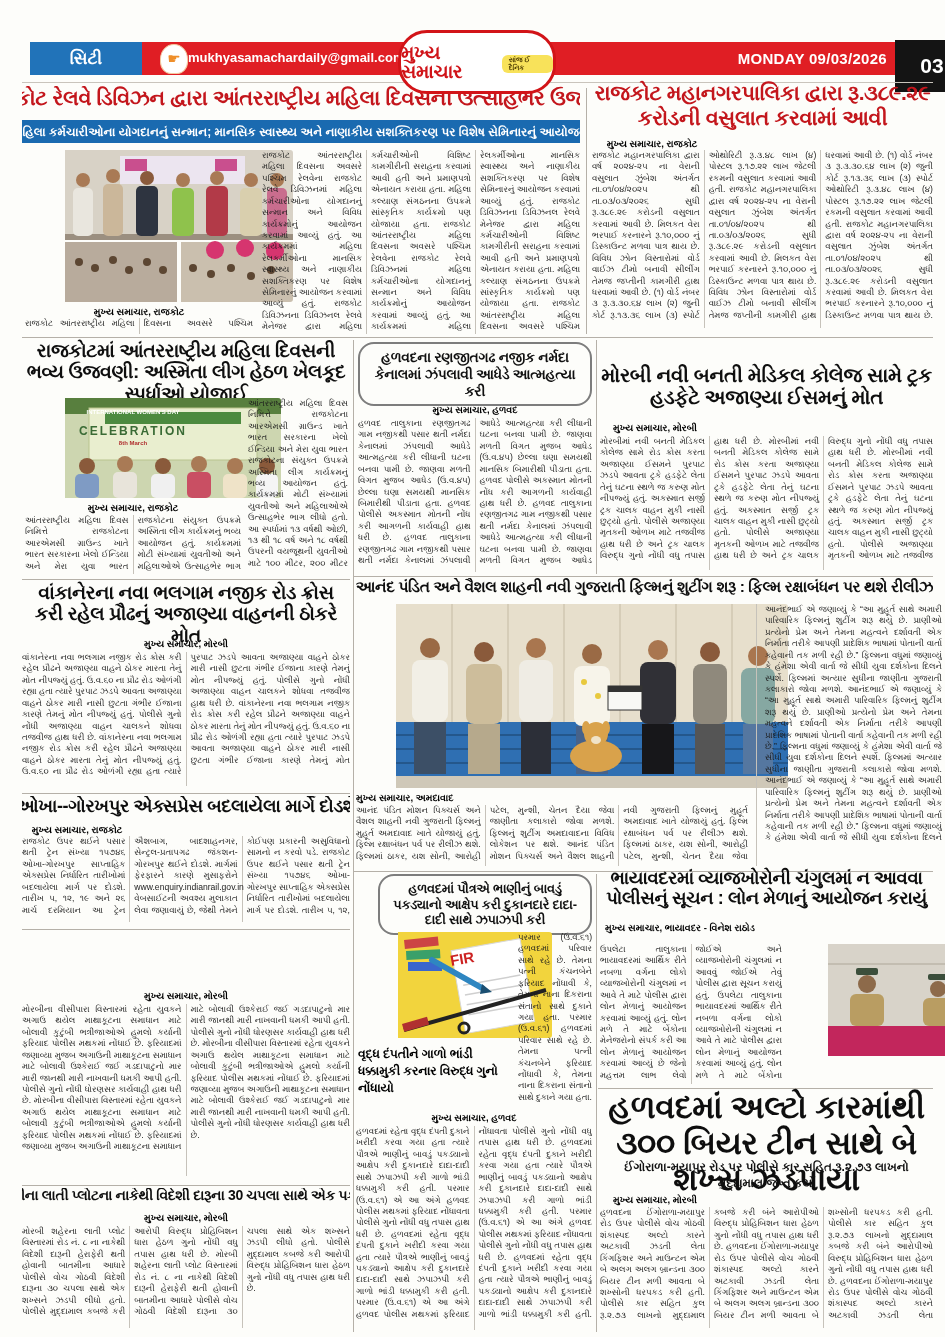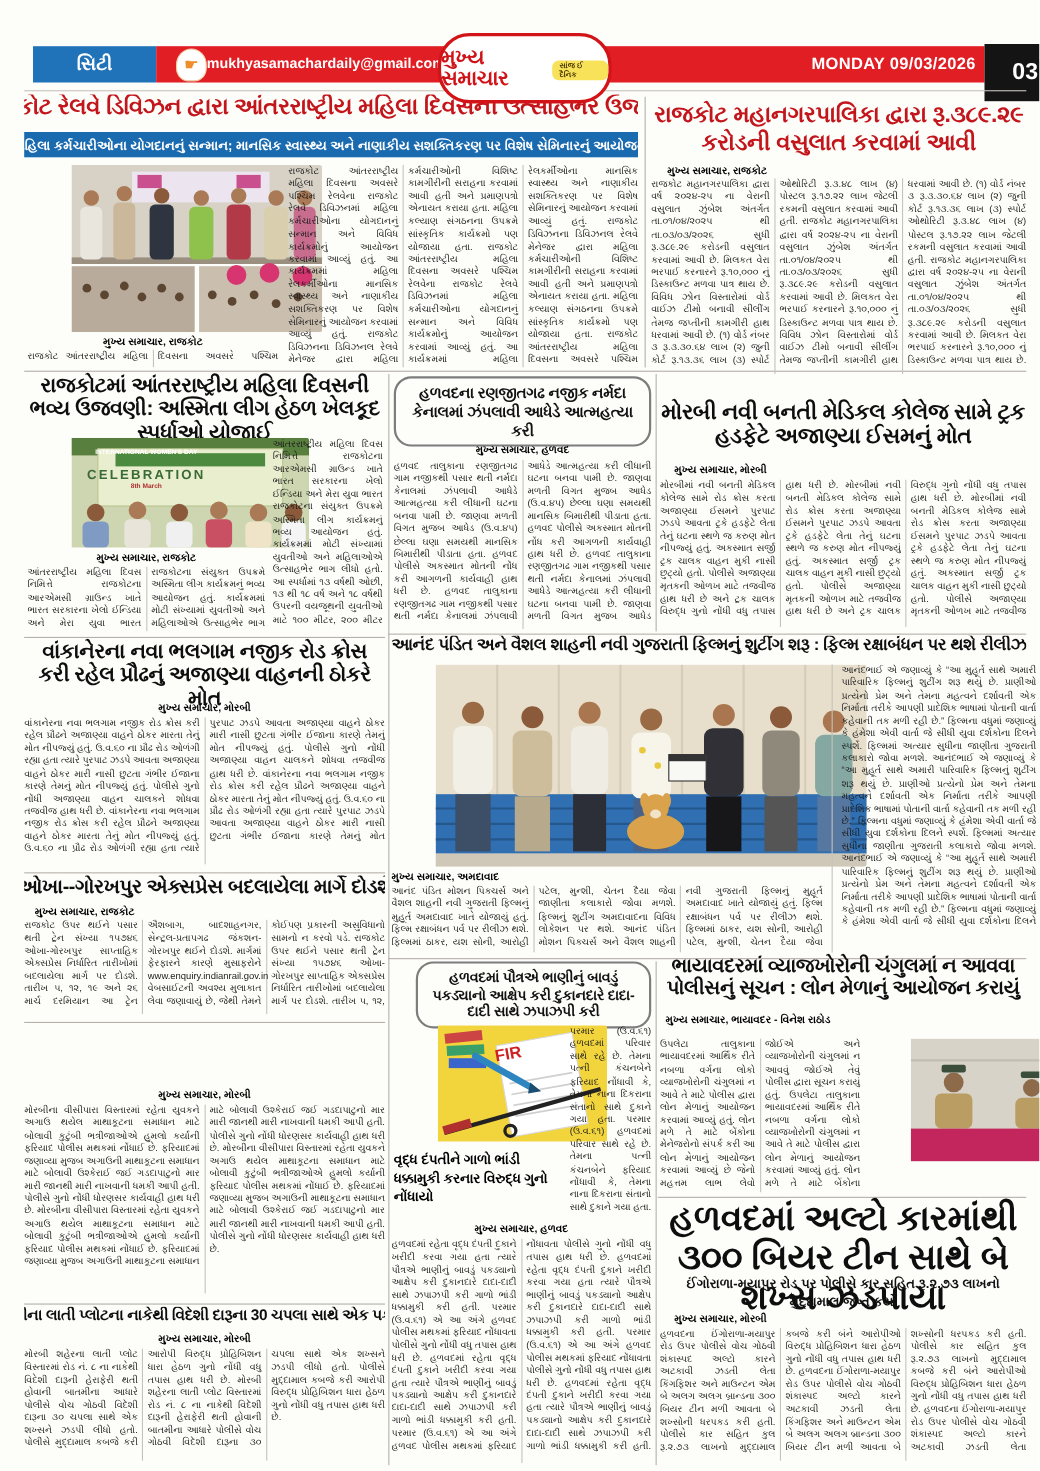--- a/index.html
+++ b/index.html
@@ -121,21 +121,21 @@
             <circle cx="186" cy="126" r="4"></circle>
             <circle cx="206" cy="120" r="4"></circle>
         </g>
       </svg>
     </div>
     <div class="byline" style="position:absolute;left:3px;top:220px;width:228px;">મુખ્ય સમાચાર, રાજકોટ</div>
     <div class="bt c2" style="position:absolute;left:3px;top:232px;width:228px;height:16px;">રાજકોટ આંતરરાષ્ટ્રીય મહિલા દિવસના અવસરે પશ્ચિમ રેલવેના રાજકોટ રેલવે ડિવિઝનમાં મહિલા કર્મચારીઓના યોગદાનનું સન્માન અને વિવિધ કાર્યક્રમોનું આયોજન કરવામાં આવ્યું હતું. આ કાર્યક્રમમાં મહિલા રેલકર્મીઓના માનસિક સ્વાસ્થ્ય અને નાણાકીય સશક્તિકરણ પર વિશેષ સેમિનારનું આયોજન કરવામાં આવ્યું હતું. રાજકોટ ડિવિઝનના ડિવિઝનલ રેલવે મેનેજર દ્વારા મહિલા કર્મચારીઓની વિશિષ્ટ કામગીરીની સરાહના કરવામાં આવી હતી અને પ્રમાણપત્રો એનાયત કરાયા હતા. મહિલા કલ્યાણ સંગઠનના ઉપક્રમે સાંસ્કૃતિક કાર્યક્રમો પણ યોજાયા હતા.</div>
     <div class="bt c3" style="position:absolute;left:240px;top:64px;width:318px;height:184px;">રાજકોટ આંતરરાષ્ટ્રીય મહિલા દિવસના અવસરે પશ્ચિમ રેલવેના રાજકોટ રેલવે ડિવિઝનમાં મહિલા કર્મચારીઓના યોગદાનનું સન્માન અને વિવિધ કાર્યક્રમોનું આયોજન કરવામાં આવ્યું હતું. આ કાર્યક્રમમાં મહિલા રેલકર્મીઓના માનસિક સ્વાસ્થ્ય અને નાણાકીય સશક્તિકરણ પર વિશેષ સેમિનારનું આયોજન કરવામાં આવ્યું હતું. રાજકોટ ડિવિઝનના ડિવિઝનલ રેલવે મેનેજર દ્વારા મહિલા કર્મચારીઓની વિશિષ્ટ કામગીરીની સરાહના કરવામાં આવી હતી અને પ્રમાણપત્રો એનાયત કરાયા હતા. મહિલા કલ્યાણ સંગઠનના ઉપક્રમે સાંસ્કૃતિક કાર્યક્રમો પણ યોજાયા હતા. રાજકોટ આંતરરાષ્ટ્રીય મહિલા દિવસના અવસરે પશ્ચિમ રેલવેના રાજકોટ રેલવે ડિવિઝનમાં મહિલા કર્મચારીઓના યોગદાનનું સન્માન અને વિવિધ કાર્યક્રમોનું આયોજન કરવામાં આવ્યું હતું. આ કાર્યક્રમમાં મહિલા રેલકર્મીઓના માનસિક સ્વાસ્થ્ય અને નાણાકીય સશક્તિકરણ પર વિશેષ સેમિનારનું આયોજન કરવામાં આવ્યું હતું. રાજકોટ ડિવિઝનના ડિવિઝનલ રેલવે મેનેજર દ્વારા મહિલા કર્મચારીઓની વિશિષ્ટ કામગીરીની સરાહના કરવામાં આવી હતી અને પ્રમાણપત્રો એનાયત કરાયા હતા. મહિલા કલ્યાણ સંગઠનના ઉપક્રમે સાંસ્કૃતિક કાર્યક્રમો પણ યોજાયા હતા. રાજકોટ આંતરરાષ્ટ્રીય મહિલા દિવસના અવસરે પશ્ચિમ રેલવેના રાજકોટ રેલવે ડિવિઝનમાં મહિલા કર્મચારીઓના યોગદાનનું સન્માન અને વિવિધ કાર્યક્રમોનું આયોજન કરવામાં આવ્યું હતું. આ કાર્યક્રમમાં મહિલા રેલકર્મીઓના માનસિક સ્વાસ્થ્ય અને નાણાકીય સશક્તિકરણ પર વિશેષ સેમિનારનું આયોજન કરવામાં આવ્યું હતું. રાજકોટ ડિવિઝનના ડિવિઝનલ રેલવે મેનેજર દ્વારા મહિલા કર્મચારીઓની વિશિષ્ટ કામગીરીની સરાહના કરવામાં આવી હતી અને પ્રમાણપત્રો એનાયત કરાયા હતા. મહિલા કલ્યાણ સંગઠનના ઉપક્રમે સાંસ્કૃતિક કાર્યક્રમો પણ યોજાયા હતા. રાજકોટ આંતરરાષ્ટ્રીય મહિલા દિવસના અવસરે પશ્ચિમ રેલવેના રાજકોટ રેલવે ડિવિઝનમાં મહિલા કર્મચારીઓના યોગદાનનું સન્માન અને વિવિધ કાર્યક્રમોનું આયોજન કરવામાં આવ્યું હતું. આ કાર્યક્રમમાં મહિલા રેલકર્મીઓના માનસિક સ્વાસ્થ્ય અને નાણાકીય સશક્તિકરણ પર વિશેષ સેમિનારનું આયોજન કરવામાં આવ્યું હતું. રાજકોટ ડિવિઝનના ડિવિઝનલ રેલવે મેનેજર દ્વારા મહિલા કર્મચારીઓની વિશિષ્ટ કામગીરીની સરાહના કરવામાં આવી હતી અને પ્રમાણપત્રો એનાયત કરાયા હતા. મહિલા કલ્યાણ સંગઠનના ઉપક્રમે સાંસ્કૃતિક કાર્યક્રમો પણ યોજાયા હતા.</div>
   </div>
 
-  <div class="art" style="left:592px;top:92px;width:341px;height:250px;">
+  <div class="art" style="left:592px;top:80px;width:341px;height:250px;">
     <div class="hl red" style="font-size:21px;line-height:1.2;">રાજકોટ મહાનગરપાલિકા દ્વારા રૂ.૩૮૯.૨૯ કરોડની વસુલાત કરવામાં આવી</div>
     <div class="byline" style="position:absolute;top:58px;left:0;width:120px;">મુખ્ય સમાચાર, રાજકોટ</div>
     <div class="bt c3" style="position:absolute;top:70px;left:0;width:341px;height:178px;">રાજકોટ મહાનગરપાલિકા દ્વારા વર્ષ ૨૦૨૪-૨૫ ના વેરાની વસુલાત ઝુંબેશ અંતર્ગત તા.૦૧/૦૪/૨૦૨૫ થી તા.૦૩/૦૩/૨૦૨૬ સુધી રૂ.૩૮૯.૨૯ કરોડની વસુલાત કરવામાં આવી છે. મિલકત વેરા ભરપાઈ કરનારને રૂ.૧૦,૦૦૦ નું ડિસ્કાઉન્ટ મળવા પાત્ર થાય છે. વિવિધ ઝોન વિસ્તારોમાં વોર્ડ વાઈઝ ટીમો બનાવી સીલીંગ તેમજ જપ્તીની કામગીરી હાથ ધરવામાં આવી છે. (૧) વોર્ડ નંબર ૩ રૂ.૩.૩૦.૬૪ લાખ (૨) જુની કોર્ટ રૂ.૧૩.૩૬ લાખ (૩) સ્પોર્ટ ઓથોરિટી રૂ.૩.૪૮ લાખ (૪) પોસ્ટલ રૂ.૧૭.૨૨ લાખ જેટલી રકમની વસુલાત કરવામાં આવી હતી. રાજકોટ મહાનગરપાલિકા દ્વારા વર્ષ ૨૦૨૪-૨૫ ના વેરાની વસુલાત ઝુંબેશ અંતર્ગત તા.૦૧/૦૪/૨૦૨૫ થી તા.૦૩/૦૩/૨૦૨૬ સુધી રૂ.૩૮૯.૨૯ કરોડની વસુલાત કરવામાં આવી છે. મિલકત વેરા ભરપાઈ કરનારને રૂ.૧૦,૦૦૦ નું ડિસ્કાઉન્ટ મળવા પાત્ર થાય છે. વિવિધ ઝોન વિસ્તારોમાં વોર્ડ વાઈઝ ટીમો બનાવી સીલીંગ તેમજ જપ્તીની કામગીરી હાથ ધરવામાં આવી છે. (૧) વોર્ડ નંબર ૩ રૂ.૩.૩૦.૬૪ લાખ (૨) જુની કોર્ટ રૂ.૧૩.૩૬ લાખ (૩) સ્પોર્ટ ઓથોરિટી રૂ.૩.૪૮ લાખ (૪) પોસ્ટલ રૂ.૧૭.૨૨ લાખ જેટલી રકમની વસુલાત કરવામાં આવી હતી. રાજકોટ મહાનગરપાલિકા દ્વારા વર્ષ ૨૦૨૪-૨૫ ના વેરાની વસુલાત ઝુંબેશ અંતર્ગત તા.૦૧/૦૪/૨૦૨૫ થી તા.૦૩/૦૩/૨૦૨૬ સુધી રૂ.૩૮૯.૨૯ કરોડની વસુલાત કરવામાં આવી છે. મિલકત વેરા ભરપાઈ કરનારને રૂ.૧૦,૦૦૦ નું ડિસ્કાઉન્ટ મળવા પાત્ર થાય છે. વિવિધ ઝોન વિસ્તારોમાં વોર્ડ વાઈઝ ટીમો બનાવી સીલીંગ તેમજ જપ્તીની કામગીરી હાથ ધરવામાં આવી છે. (૧) વોર્ડ નંબર ૩ રૂ.૩.૩૦.૬૪ લાખ (૨) જુની કોર્ટ રૂ.૧૩.૩૬ લાખ (૩) સ્પોર્ટ ઓથોરિટી રૂ.૩.૪૮ લાખ (૪) પોસ્ટલ રૂ.૧૭.૨૨ લાખ જેટલી રકમની વસુલાત કરવામાં આવી હતી.</div>
   </div>
 
   <div class="art" style="left:22px;top:340px;width:328px;height:237px;">
     <div class="hl" style="font-size:19px;">રાજકોટમાં આંતરરાષ્ટ્રીય મહિલા દિવસની ભવ્ય ઉજવણી: અસ્મિતા લીગ હેઠળ ખેલકૂદ સ્પર્ધાઓ યોજાઈ</div>
     <div class="ph" style="left:3px;top:58px;width:216px;height:100px;">
       <svg width="216" height="100" viewBox="0 0 216 100">
         <rect width="216" height="100" fill="#cdd6b0"></rect>

